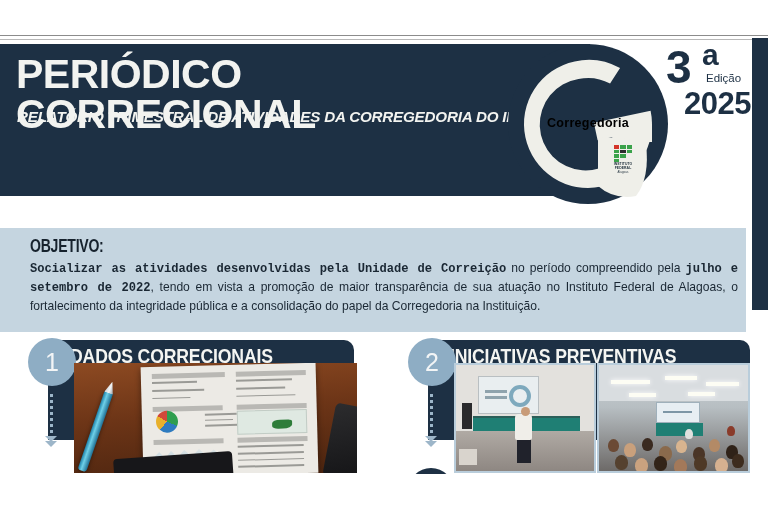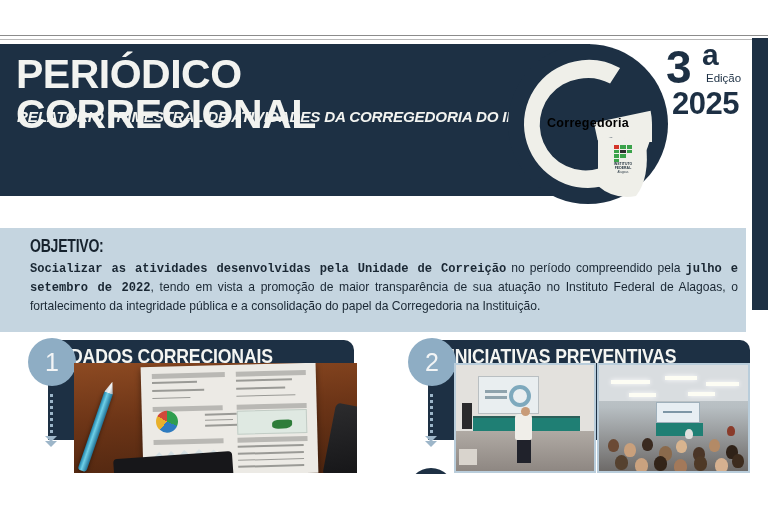--- a/index.html
+++ b/index.html
@@ -166,21 +166,21 @@
   }
   .ed-word {
     position: absolute;
     left: 40px; top: 29px;
     font-size: 11.5px;
     font-weight: 400;
     line-height: 1;
   }
   .ed-year {
     position: absolute;
-    left: 6px; top: 44px;
+    left: 18px; top: 44px;
     font-size: 31px;
     font-weight: 700;
     line-height: 1;
     letter-spacing: -0.5px;
   }
 
   
   .obj-panel {
     position: absolute;
     left: 0; top: 228px;

